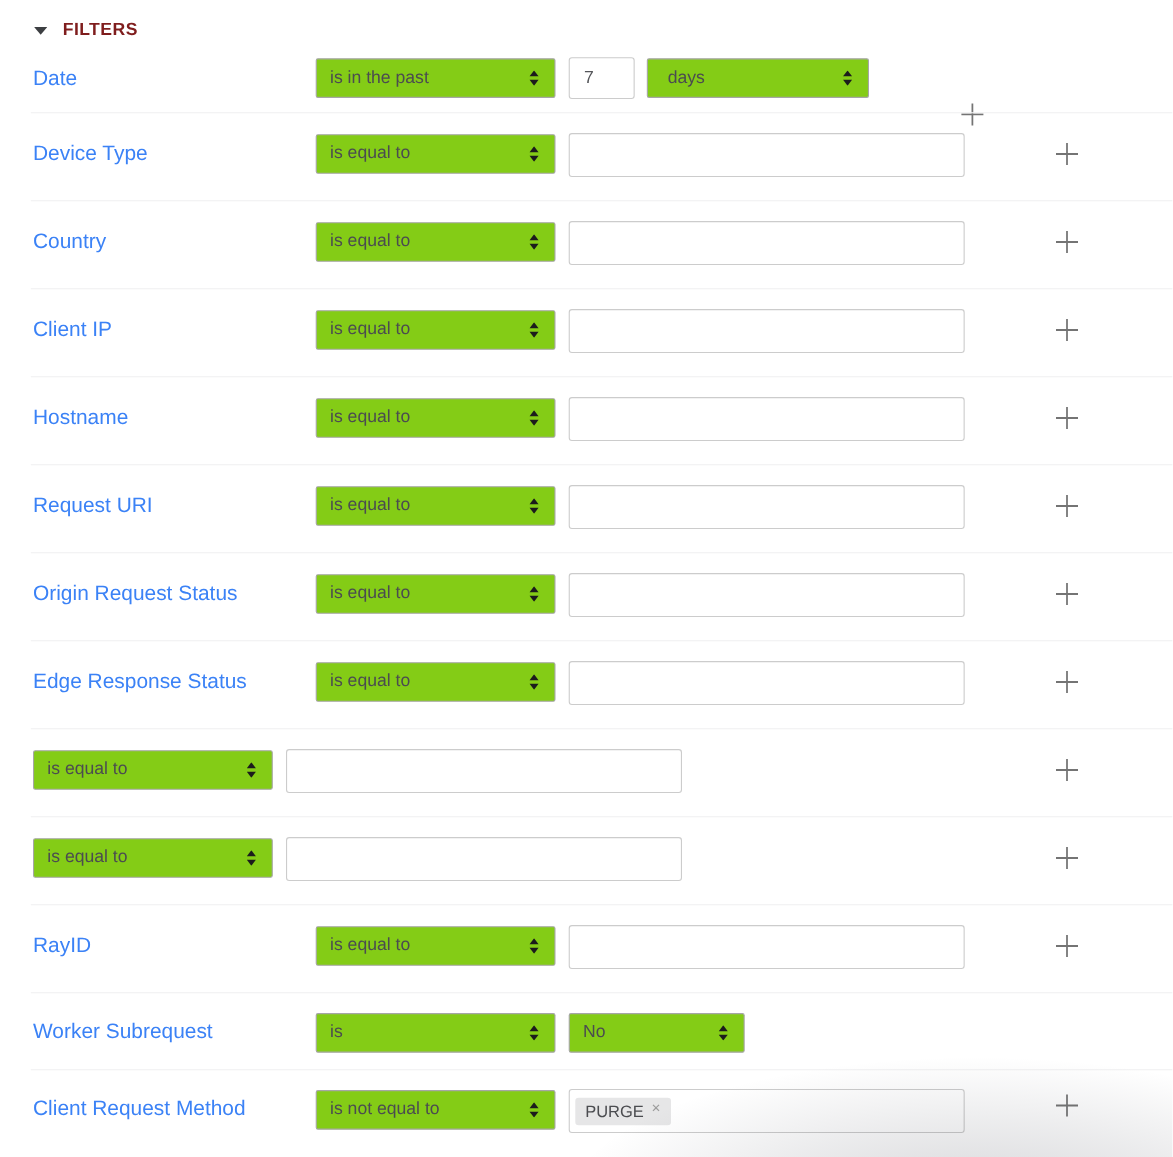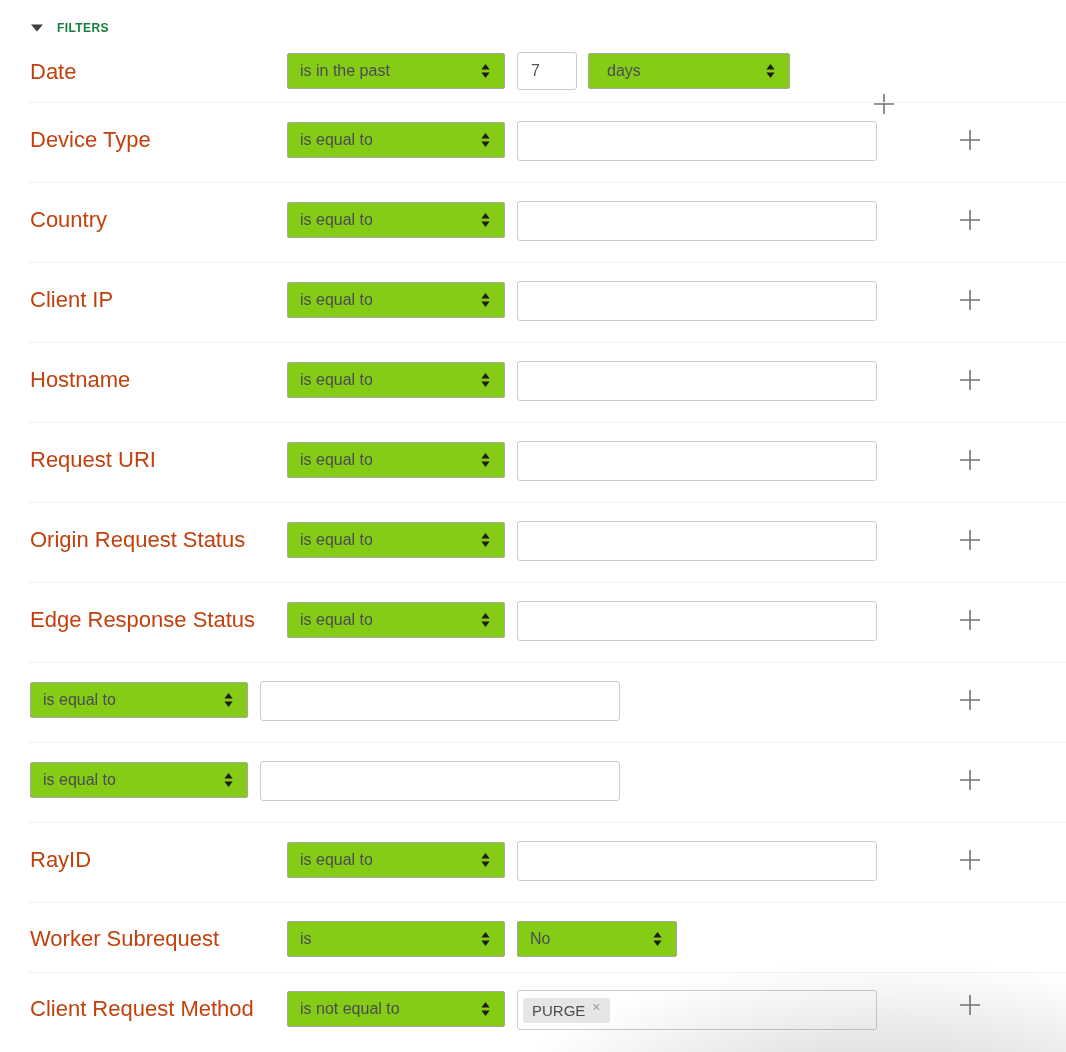--- a/index.html
+++ b/index.html
@@ -10,36 +10,36 @@
   }
   .panel{position:relative;width:1066px;height:1052px;}
 
   
   .filters-header{
     height:40px;box-sizing:border-box;padding:15px 0 0 31px;
     display:flex;align-items:center;gap:14px;
   }
   .caret{display:inline-flex;align-items:center;cursor:pointer;}
   .filters-title{
-    font-size:12px;font-weight:bold;color:#15803d;letter-spacing:.4px;
+    font-size:16px;font-weight:bold;color:#7f1d1d;letter-spacing:.4px;
   }
 
   
   .row{
     position:relative;display:flex;align-items:flex-start;
     box-sizing:border-box;padding:20px 0 0 30px;height:80px;
   }
   .row-date{height:62px;padding-top:13px;}
   .row-worker{height:70px;padding-top:19px;}
   .row-crm{height:80px;padding-top:19px;}
   .row-divider{
     position:absolute;top:0;left:28px;right:0;height:1px;background:#f1f1f2;
   }
   .filter-label{
-    width:257px;padding-top:7px;font-size:22px;color:#c2410c;line-height:22px;
+    width:257px;padding-top:7px;font-size:19px;color:#3b82f6;line-height:22px;
     white-space:nowrap;
   }
   .row-date .filter-label{padding-top:8px;}
 
   
   .sel{
     box-sizing:border-box;height:36px;background:#84cc16;
     border:1px solid #a6a6a6;border-radius:2px;
     display:flex;align-items:center;justify-content:space-between;
     padding:0 14px 0 12px;cursor:pointer;

